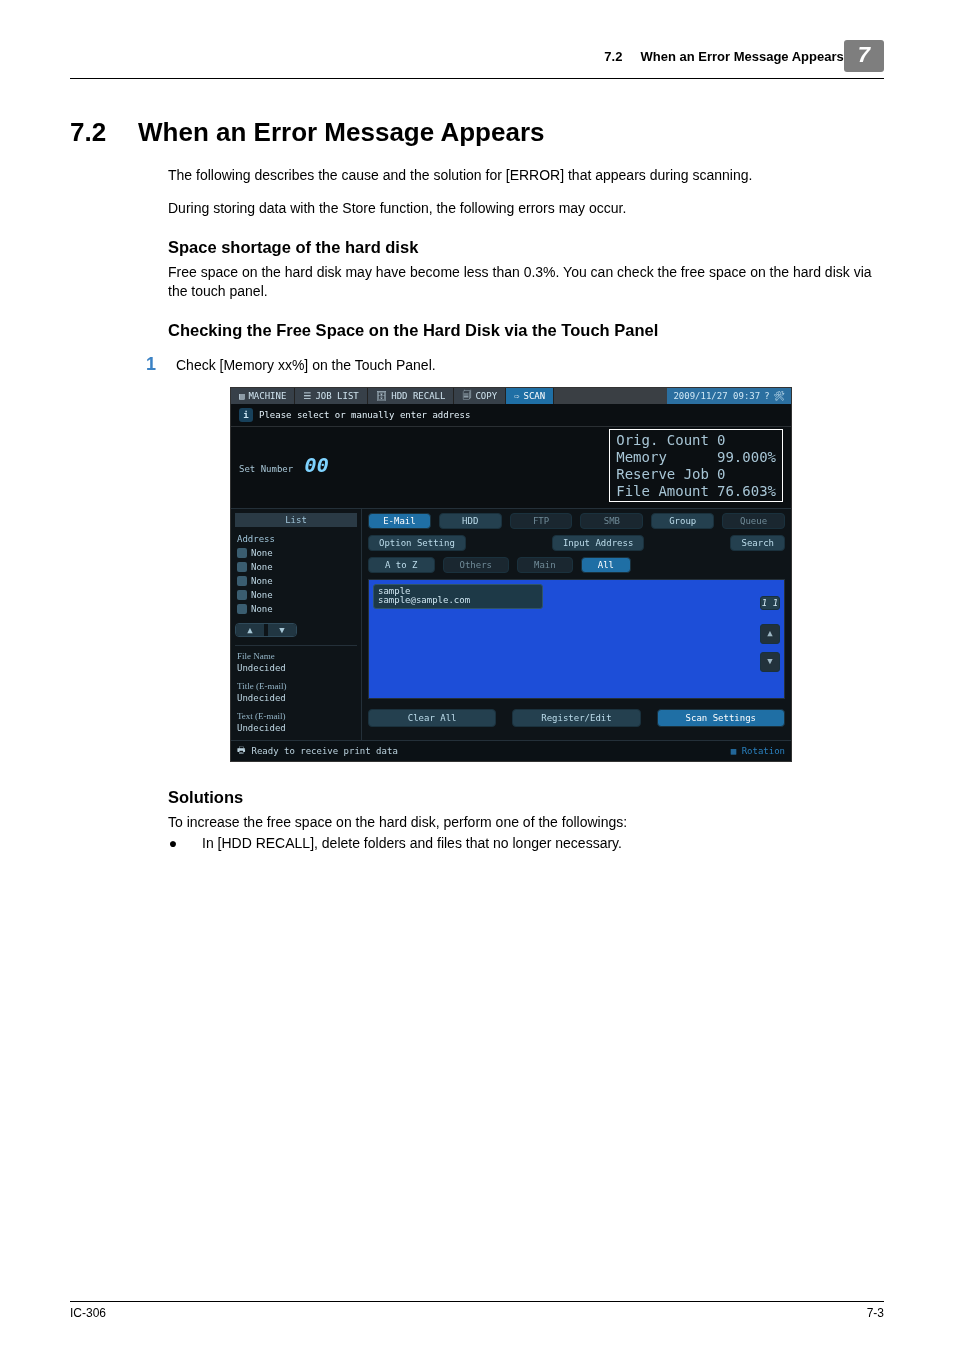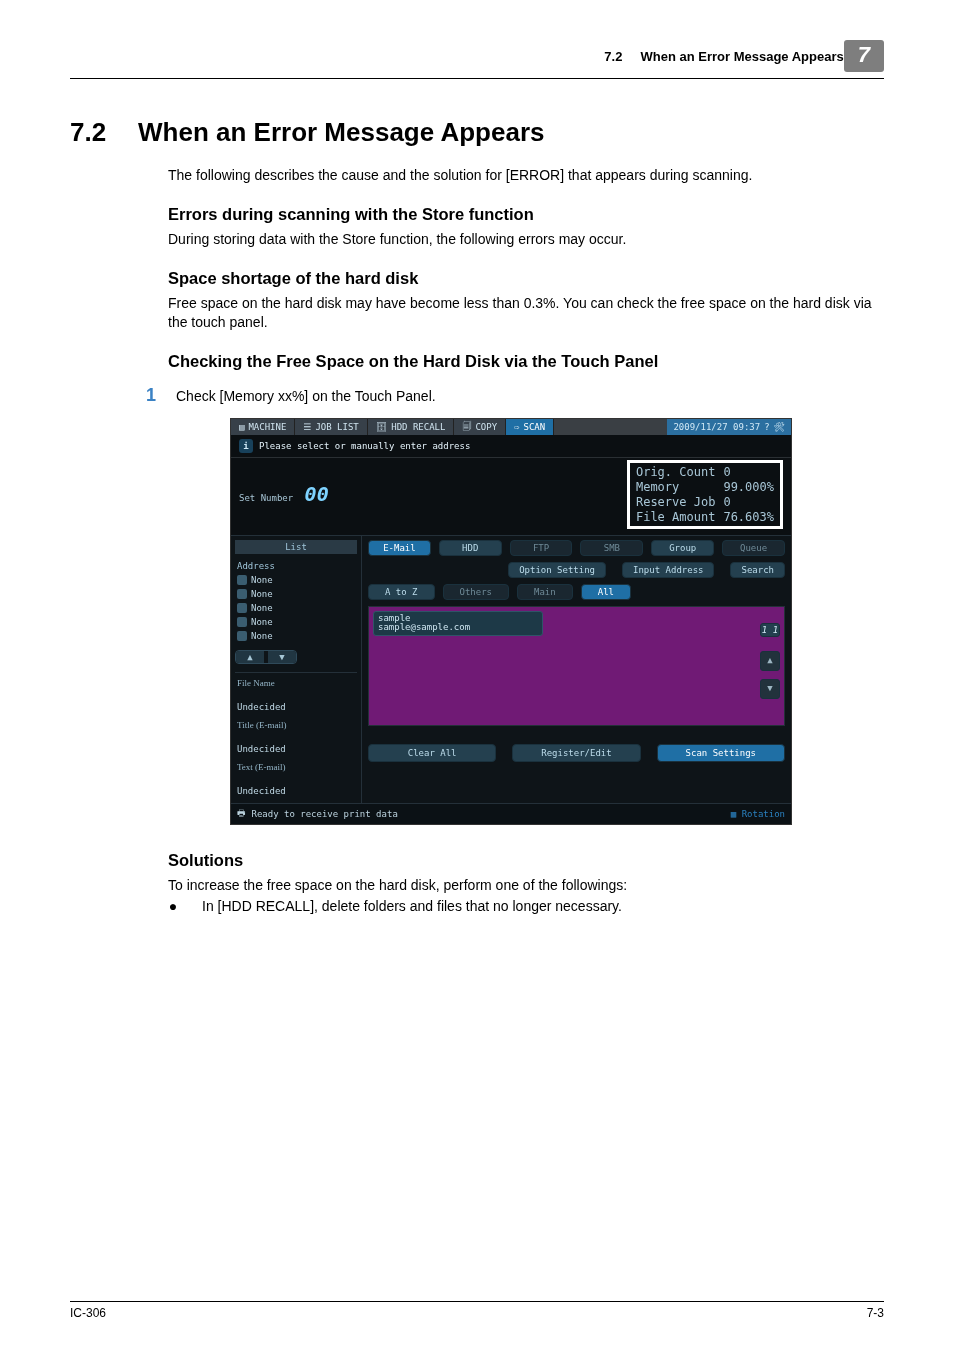--- a/index.html
+++ b/index.html
@@ -171,23 +171,23 @@
     font-style: italic;
     font-weight: bold;
     margin-left: 6px;
   }
   .tp-counters {
     display: grid;
     grid-template-columns: auto auto;
     column-gap: 8px;
     row-gap: 1px;
     color: #a8c6d6;
-    border: 3px solid #ffffff;
+    border: 1px solid #ffffff;
     padding: 2px 6px;
-    font-size: 12px;
+    font-size: 14px;
   }
   .tp-body {
     display: flex;
     border-top: 1px solid #243039;
   }
   .tp-side {
     width: 122px;
     background: #0e1418;
     padding: 4px 4px;
     border-right: 1px solid #243039;
@@ -227,21 +227,21 @@
     width: 60px;
   }
   .tp-side-nav span {
     flex: 1;
     text-align: center;
     background: #213642;
     color: #a7c7d6;
     padding: 1px 0;
   }
   .tp-field { color: #95b6c8; padding: 3px 0 0 2px; font-family: Liberation Serif, serif; }
-  .tp-under { color: #bfd8e5; padding: 0 0 3px 2px; margin-top: 12px; }
+  .tp-under { color: #bfd8e5; padding: 0 0 3px 2px; }
 
   .tp-main {
     flex: 1;
     background: #0e1418;
     padding: 4px 6px 8px 6px;
     display: flex;
     flex-direction: column;
     gap: 4px;
   }
   .tab-row {
@@ -261,32 +261,32 @@
     background: #1f6fa5;
     color: #fff;
   }
   .tab-btn.dim {
     background: #1a2730;
     color: #6f8a97;
   }
   .sub-row {
     display: flex;
     gap: 16px;
-    justify-content: flex-end;
+    justify-content: space-between;
     margin: 2px 0 2px 0;
   }
   .sub-row .tab-btn { flex: 0 0 auto; padding: 2px 10px; }
   .filter-row {
     display: flex;
     gap: 8px;
   }
   .filter-row .tab-btn { flex: 0 0 auto; padding: 2px 16px; }
   .list-area {
     height: 110px;
-    background: #701a75;
+    background: #1d4ed8;
     border: 1px solid #243039;
     margin-top: 2px;
     position: relative;
     padding: 4px;
   }
   .entry {
     width: 160px;
     background: #1d3947;
     border: 1px solid #2f5468;
     border-radius: 3px;
@@ -316,21 +316,21 @@
     border: 1px solid #1a313d;
     color: #9db6c3;
     border-radius: 3px;
     text-align: center;
     line-height: 16px;
   }
   .bottom-row {
     display: flex;
     justify-content: space-between;
     gap: 16px;
-    margin-top: 14px;
+    margin-top: 6px;
   }
   .bottom-row .tab-btn { padding: 3px 14px; }
   .tp-status {
     background: #0b1115;
     border-top: 1px solid #243039;
     display: flex;
     align-items: center;
     padding: 2px 6px;
     gap: 6px;
     color: #bcd3df;
@@ -381,21 +381,20 @@
   </div>
   <hr class="header-rule">
 
   <div class="section-row">
     <div class="section-number">7.2</div>
     <div class="section-title">When an Error Message Appears</div>
   </div>
   <div class="body-indent">
     <div class="para">The following describes the cause and the solution for [ERROR] that appears during scanning.</div>
 
-    <div class="subhead">Errors during scanning with the Store function</div>
     <div class="subtext">During storing data with the Store function, the following errors may occur.</div>
 
     <div class="subhead">Space shortage of the hard disk</div>
     <div class="subtext">Free space on the hard disk may have become less than 0.3%.   You can check the free space on the hard disk via the touch panel.</div>
 
     <div class="subhead">Checking the Free Space on the Hard Disk via the Touch Panel</div>
   </div>
 
   <div class="step-row">
     <div class="step-num">1</div>

